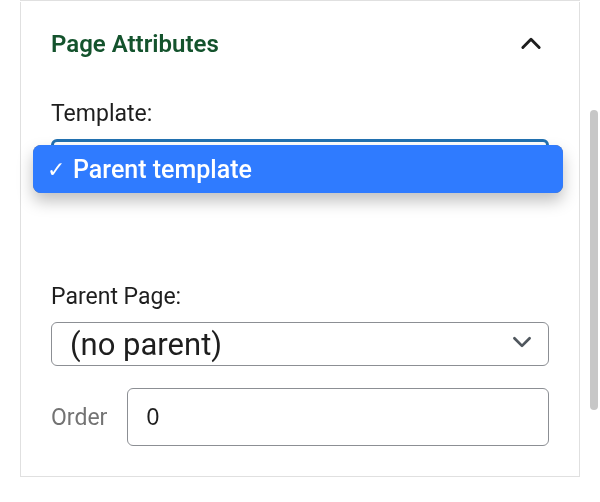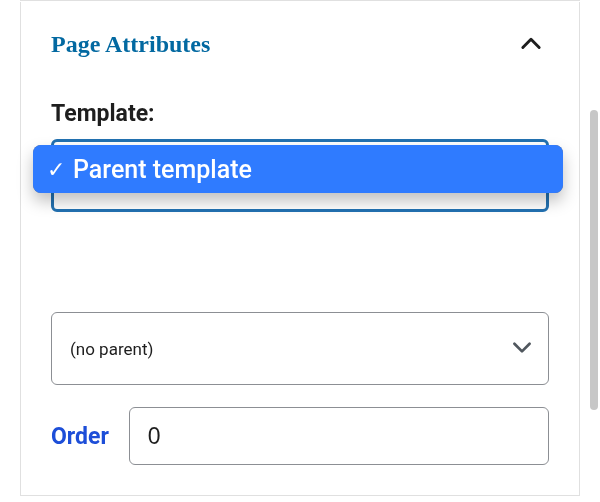--- a/index.html
+++ b/index.html
@@ -24,49 +24,48 @@
   }
   .panel-header {
     display: flex;
     justify-content: space-between;
     align-items: center;
     padding: 24px 30px 12px 30px;
   }
   .panel-title {
     font-size: 24px;
     font-weight: 600;
-    color: #0369a1;
-    font-family: Liberation Serif, serif;
+    color: #14532d;
   }
   .chevron-up {
     width: 36px;
     height: 36px;
     display: flex;
     align-items: center;
     justify-content: center;
   }
   .chevron-up svg { width: 28px; height: 28px; }
   .panel-body { padding: 8px 30px 30px 30px; }
   .field-label {
     font-size: 23px;
-    font-weight: 700;
+    font-weight: 400;
     color: #1e1e1e;
     margin-top: 18px;
     margin-bottom: 12px;
   }
   .select-wrap {
     position: relative;
   }
   .select {
     width: 100%;
-    height: 73px;
+    height: 44px;
     border: 1px solid #8c8f94;
     border-radius: 6px;
     padding: 0 48px 0 18px;
-    font-size: 17px;
+    font-size: 31px;
     color: #1e1e1e;
     background: #fff;
     display: flex;
     align-items: center;
     cursor: pointer;
   }
   .select.focused {
     border: 3px solid #2271b1;
   }
   .select .caret {
@@ -108,22 +107,22 @@
   }
   .dropdown-item .text { flex: 1; }
   .order-row {
     display: flex;
     align-items: center;
     gap: 20px;
     margin-top: 22px;
   }
   .order-label {
     font-size: 23px;
-    font-weight: 700;
-    color: #1d4ed8;
+    font-weight: 400;
+    color: #737373;
   }
   .order-input {
     flex: 1;
     height: 58px;
     border: 1px solid #8c8f94;
     border-radius: 6px;
     padding: 0 18px;
     font-size: 23px;
     color: #1e1e1e;
     background: #fff;
@@ -170,20 +169,21 @@
 
       <div class="dropdown">
         <div class="dropdown-item selected">
           <span class="check">✓</span>
           <span class="text">Parent template</span>
         </div>
       </div>
     </div>
 
     <div class="parent-block">
+      <div class="field-label" style="margin-top:0">Parent Page:</div>
       <div class="select-wrap">
         <div class="select">
           <span>(no parent)</span>
           <span class="caret">
             <svg viewBox="0 0 24 24" fill="none" stroke="#50575e" stroke-width="2.5" stroke-linecap="round" stroke-linejoin="round">
                 <polyline points="5 9 12 16 19 9"></polyline>
               </svg>
           </span>
         </div>
       </div>

